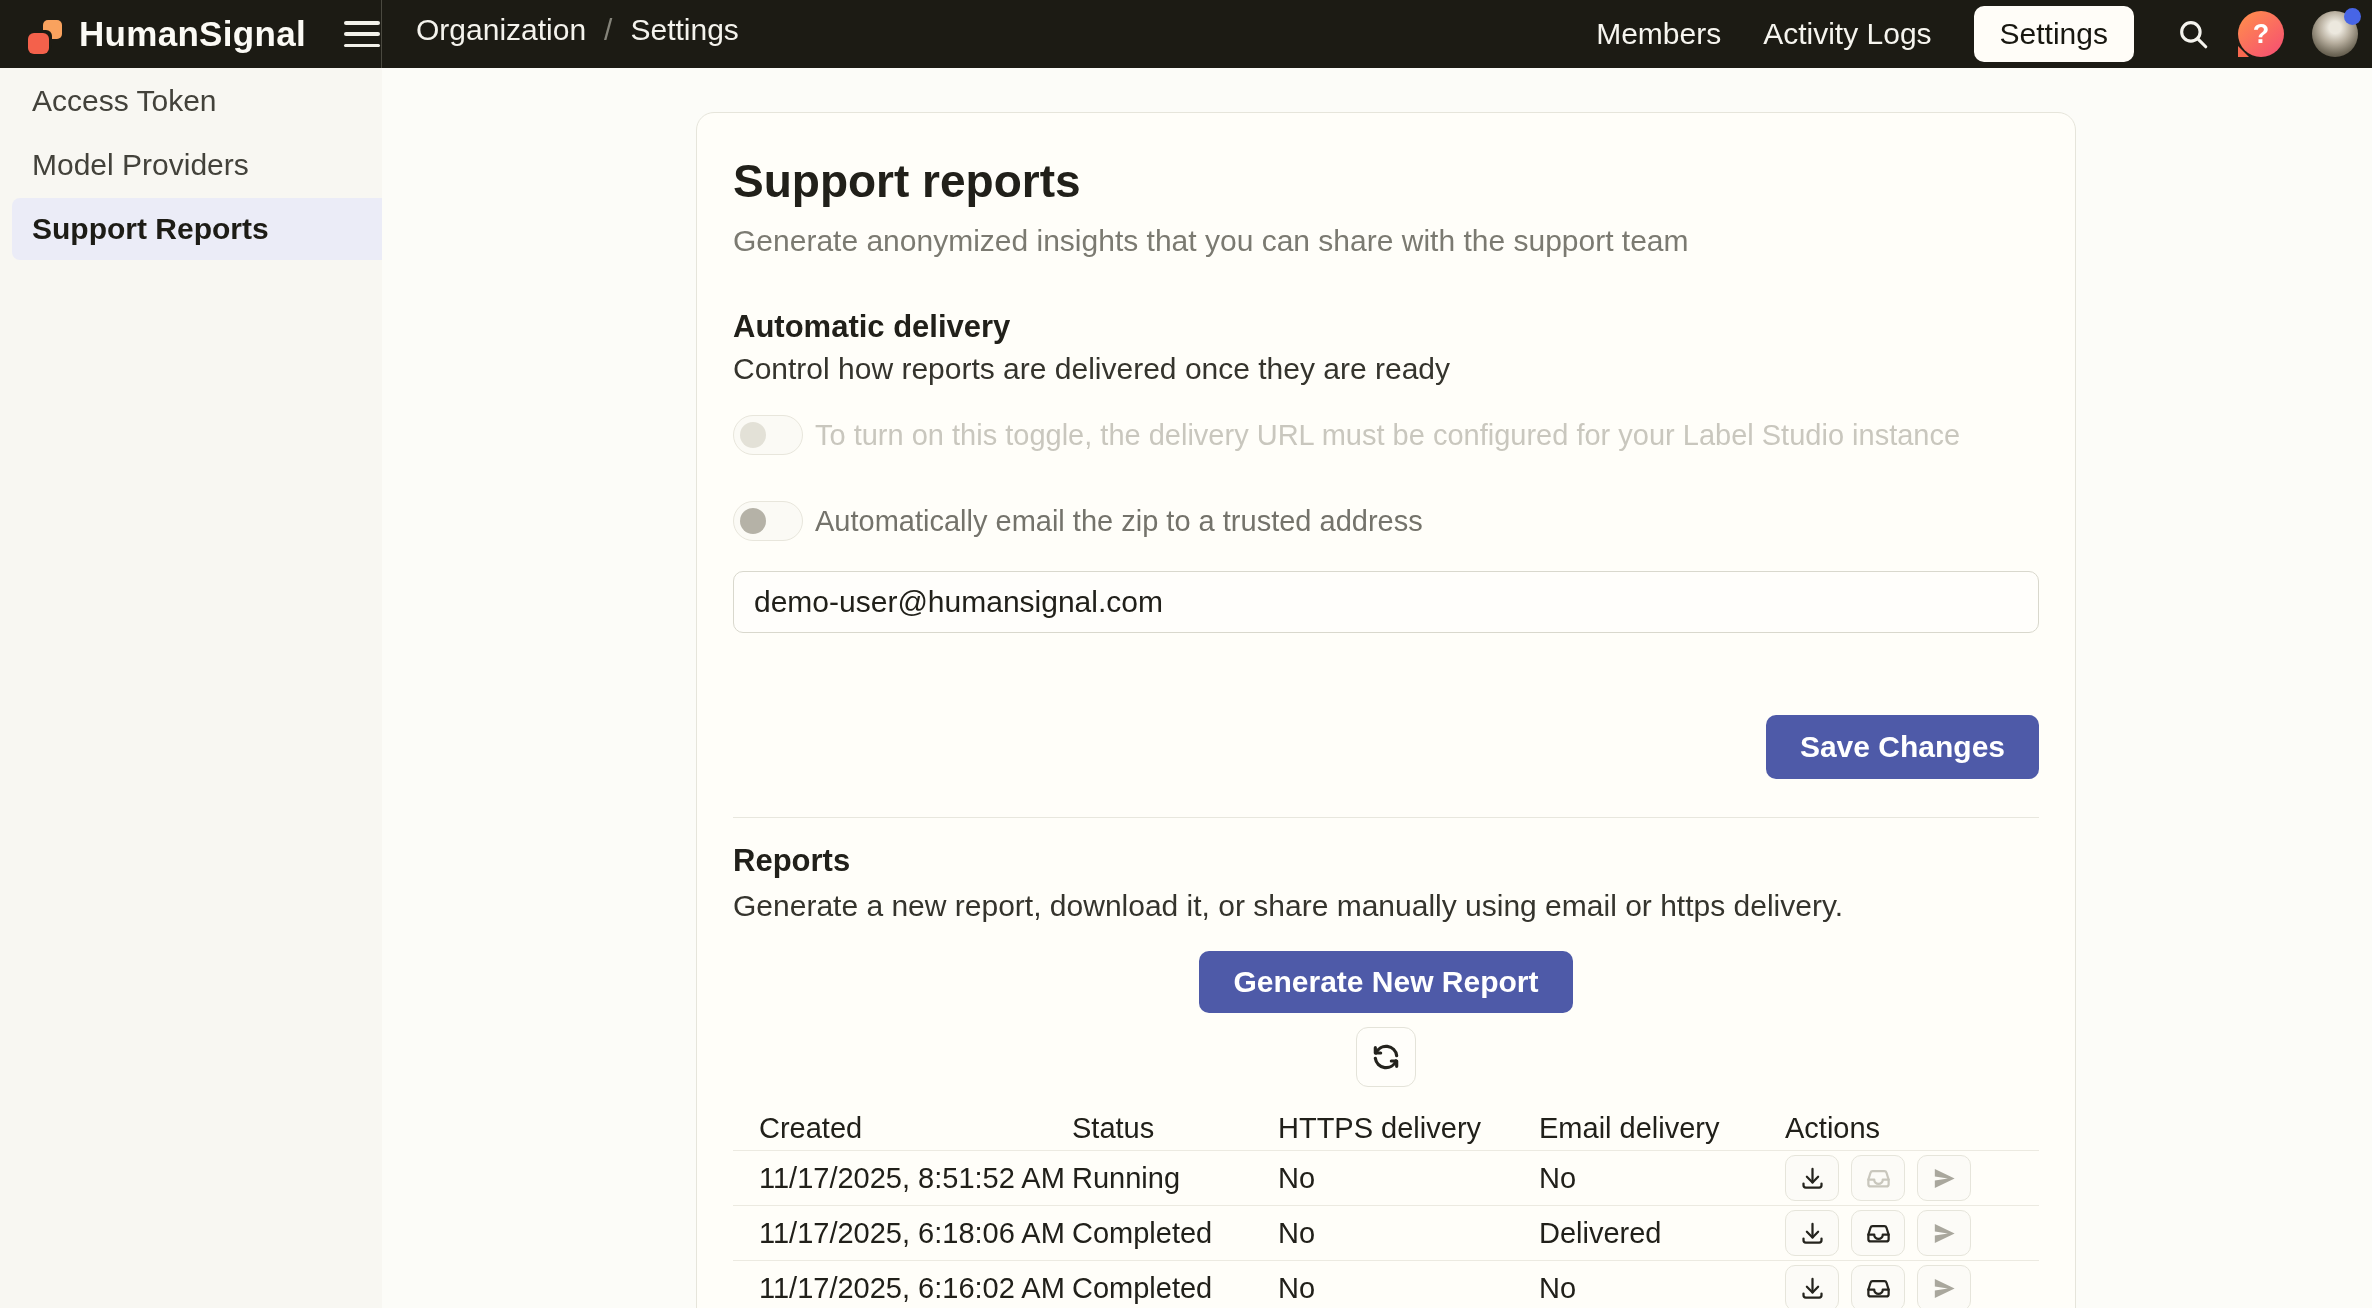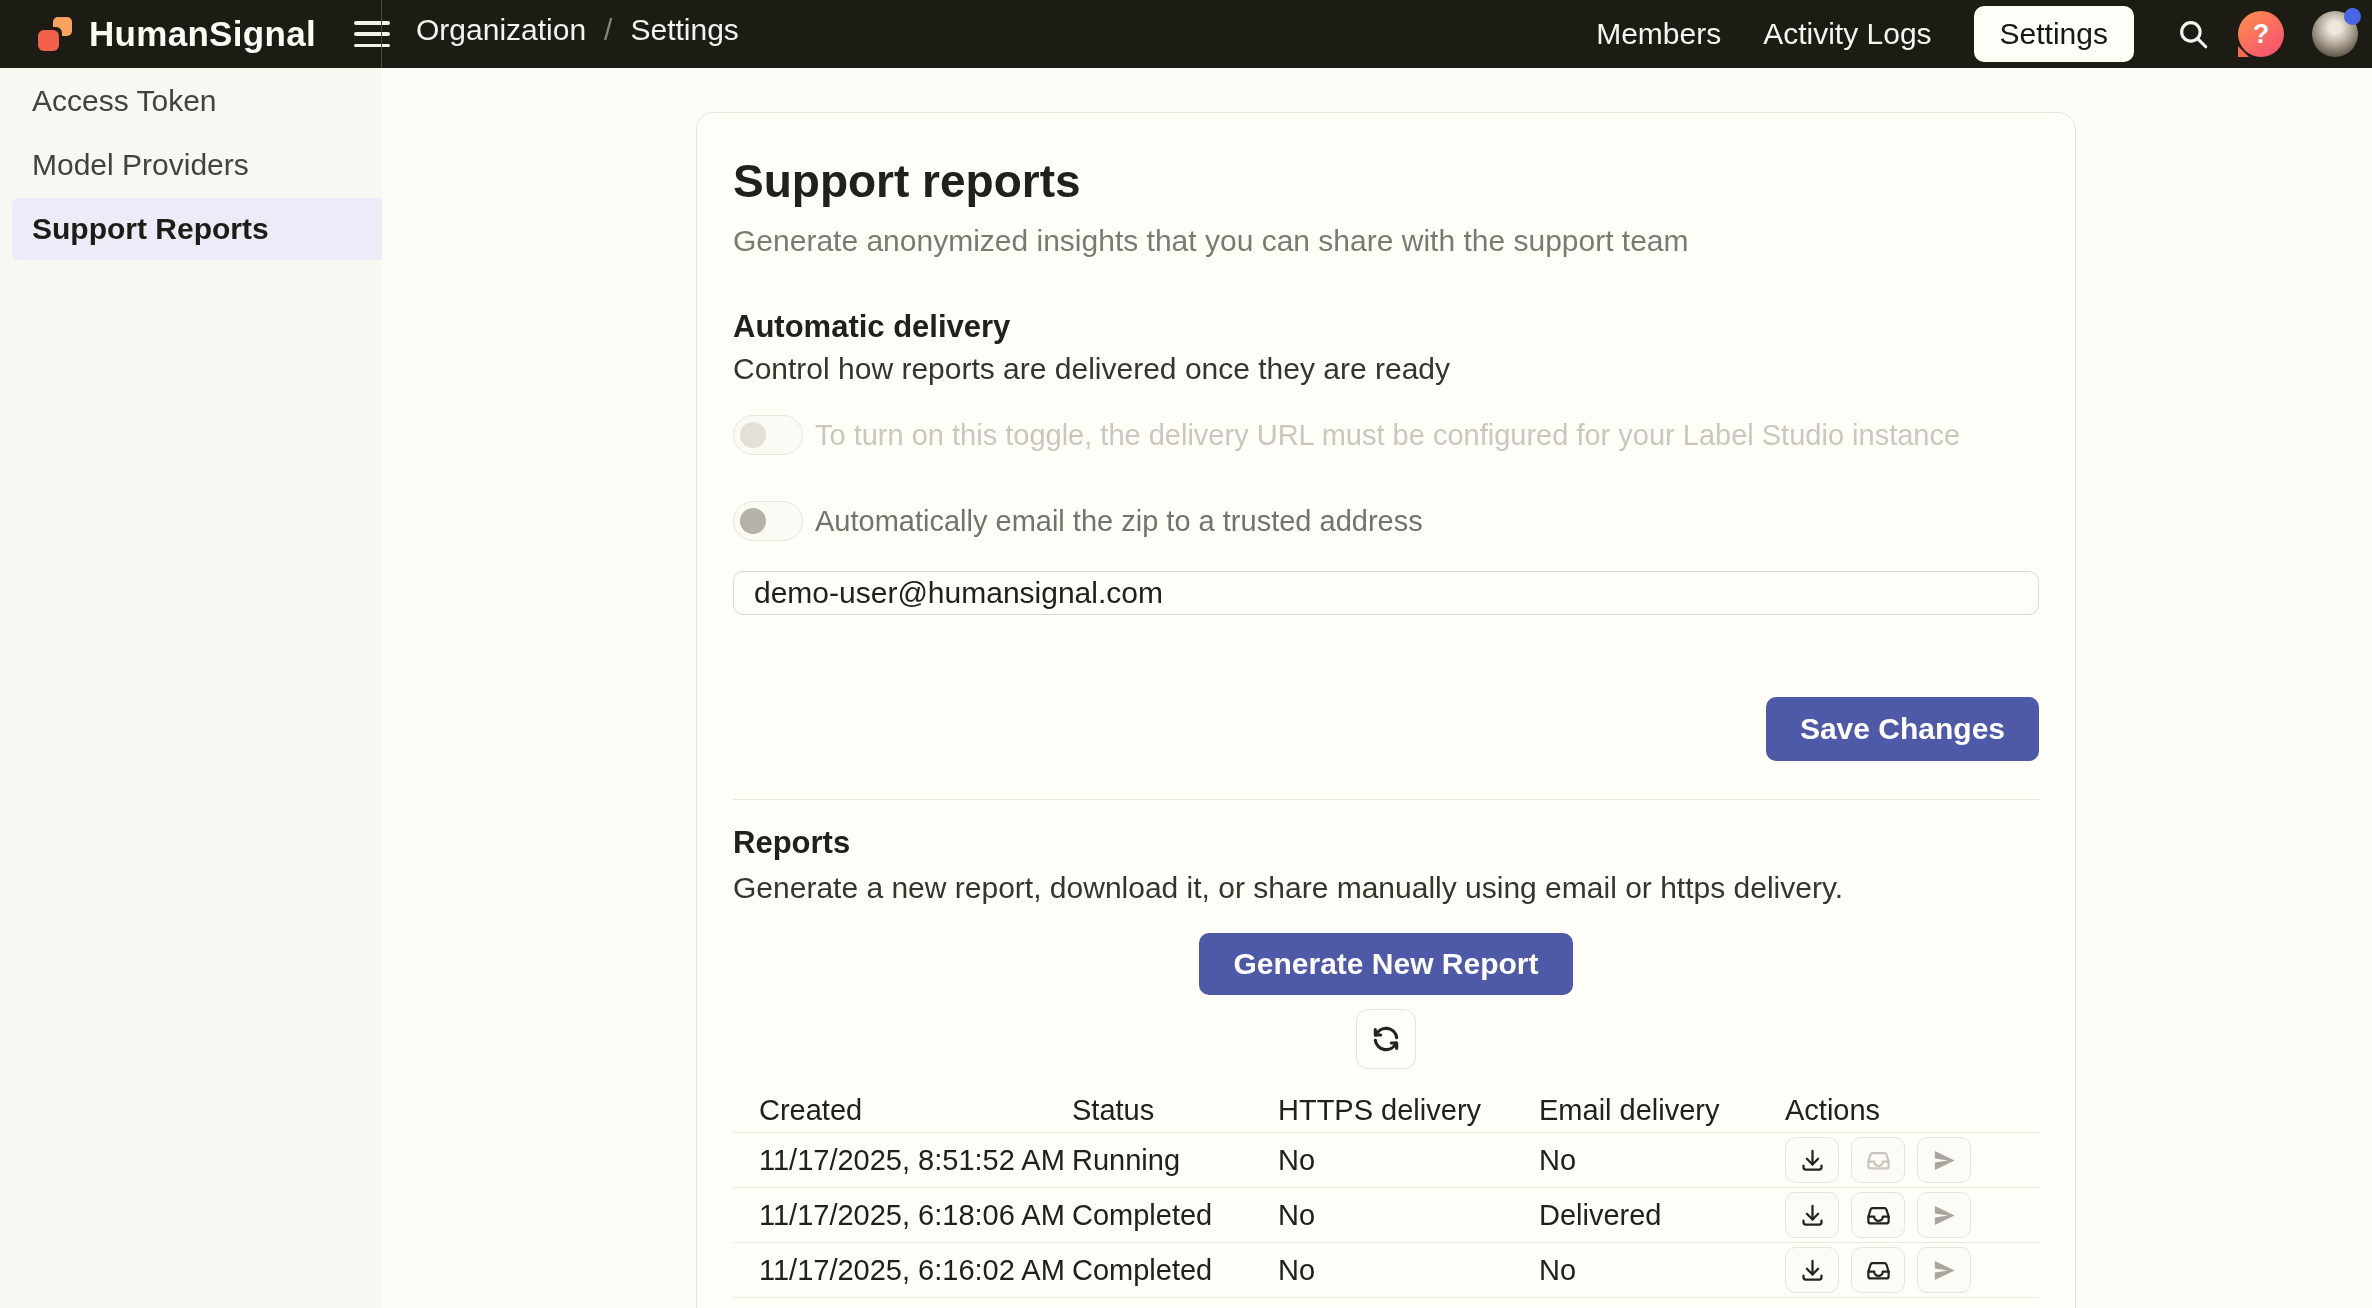--- a/index.html
+++ b/index.html
@@ -7,21 +7,21 @@
   body {
     font-family:"Liberation Sans","DejaVu Sans",sans-serif;
     background:#fcfcf8; color:#21201a; position:relative;
   }
   
   .topbar {
     position:absolute; top:0; left:0; right:0; height:68px;
     background:#1c1b14; display:flex; align-items:center;
   }
   .topbar-divider { position:absolute; left:381px; top:0; bottom:0; width:1px; background:#4a4940; }
-  .logo { display:flex; align-items:center; gap:15px; padding-left:20px; cursor:pointer;margin-left:18px; }
+  .logo { display:flex; align-items:flex-end; gap:15px; padding-left:28px; cursor:pointer; }
   .logo-mark { width:36px; height:34px; position:relative; flex:none; }
   .logo-mark .lm-a { position:absolute; top:0; right:2px; width:19px; height:19px; border-radius:5px; background:#f9a25e; }
   .logo-mark .lm-b { position:absolute; bottom:0; left:0; width:21px; height:21px; border-radius:6px; background:#f4614b; box-shadow:3px -3px 0 0 #1c1b14; }
   .logo-text { color:#fbfaf5; font-size:35px; font-weight:600; letter-spacing:.3px; }
   .hamburger { margin-left:38px; width:36px; height:26px; display:flex; flex-direction:column; justify-content:space-between; background:none; border:none; cursor:pointer; }
   .hamburger span { display:block; height:3.5px; background:#f2f1ea; border-radius:2px; }
   .breadcrumb { position:absolute; left:416px; top:0; height:60px; display:flex; align-items:center; gap:18px; font-size:30px; color:#f4f3ed; }
   .crumb { cursor:pointer; }
   .crumb-sep { color:#85847a; }
   .topbar-right { margin-left:auto; display:flex; align-items:center; gap:42px; padding-right:14px; }
@@ -51,21 +51,21 @@
   .toggle-row { display:flex; gap:12px; margin-top:26px; }
   .toggle-row + .toggle-row { margin-top:46px; }
   .toggle { width:70px; height:40px; border-radius:20px; background:#fbfaf5; border:1px solid #e8e6dc; position:relative; flex:none; cursor:pointer; }
   .toggle .knob { position:absolute; left:6px; top:6px; width:26px; height:26px; border-radius:50%; background:#b5b2a7; }
   .toggle.off-disabled .knob { background:#e3e1d7; }
   .t-label { font-size:29px; line-height:40px; font-weight:600; color:#21201a; }
   .t-desc { font-size:29px; line-height:40px; color:#74736b; }
   .toggle-row.disabled .t-label { color:#bab8af; }
   .toggle-row.disabled .t-desc { color:#c9c7be; }
 
-  .email-input { display:block; margin-top:30px; width:100%; height:44px; border:1px solid #d9d8cd; border-radius:10px; background:#fffefb; font-size:30px; color:#21201a; padding:0 20px; font-family:inherit; }
+  .email-input { display:block; margin-top:30px; width:100%; height:62px; border:1px solid #d9d8cd; border-radius:10px; background:#fffefb; font-size:30px; color:#21201a; padding:0 20px; font-family:inherit; }
   .save-row { display:flex; justify-content:flex-end; margin-top:82px; }
   .btn-primary { background:#4e5aa8; color:#fff; font-size:30px; font-weight:700; border:none; border-radius:10px; height:64px; padding:0 34px; cursor:pointer; font-family:inherit; }
   .divider { border:none; border-top:1px solid #e8e7de; margin:38px 0 0; }
   .reports-heading { margin-top:23px; }
   .reports-desc { margin-top:5px; }
   .reports-actions { display:flex; justify-content:flex-end; align-items:center; gap:14px; margin-top:25px;flex-direction:column; }
   .btn-primary.generate { height:62px; }
   .btn-icon { width:60px; height:60px; border:1px solid #e4e3d9; border-radius:12px; background:#fffefa; display:flex; align-items:center; justify-content:center; cursor:pointer; }
 
   

